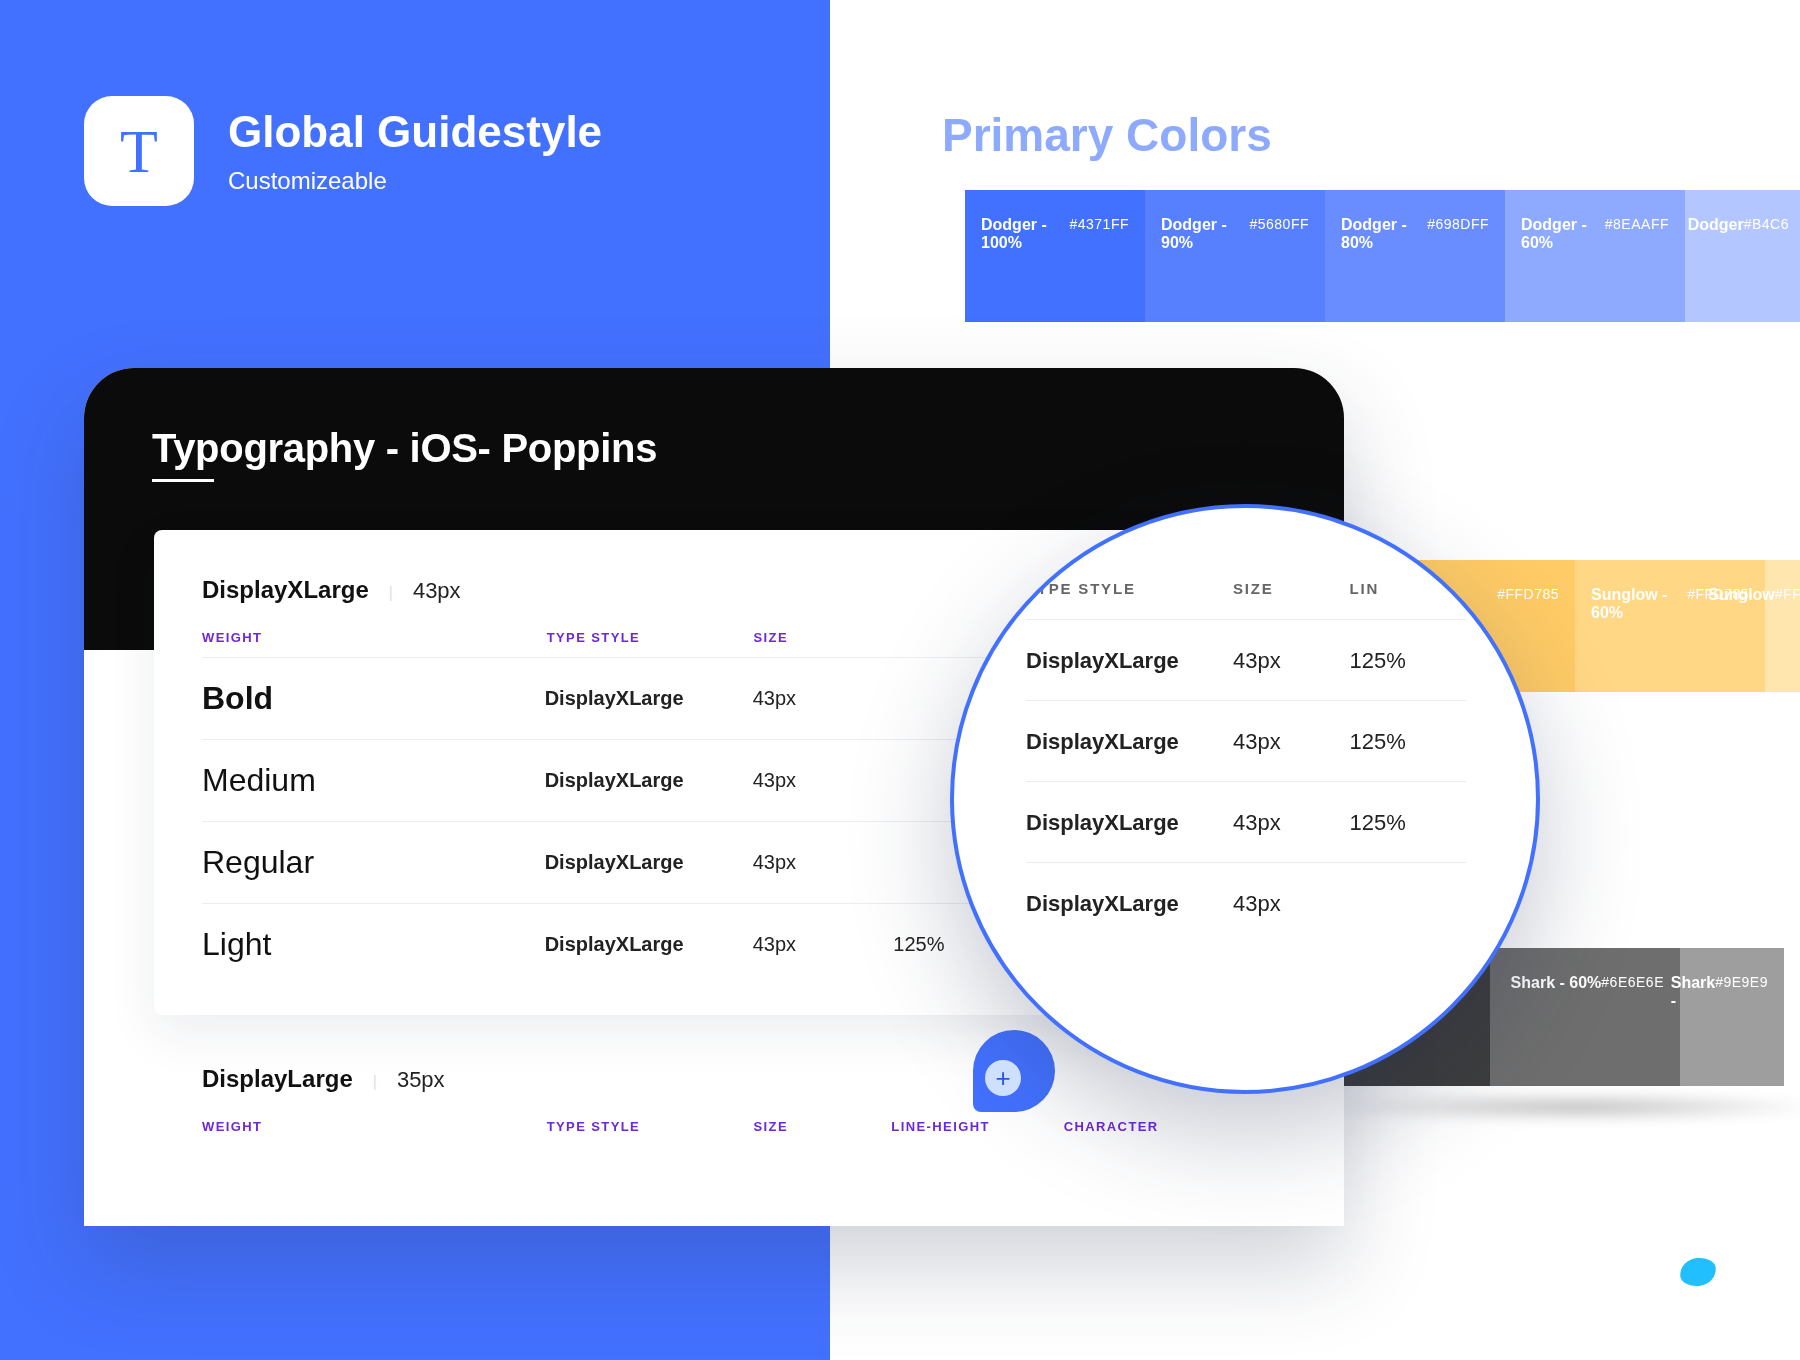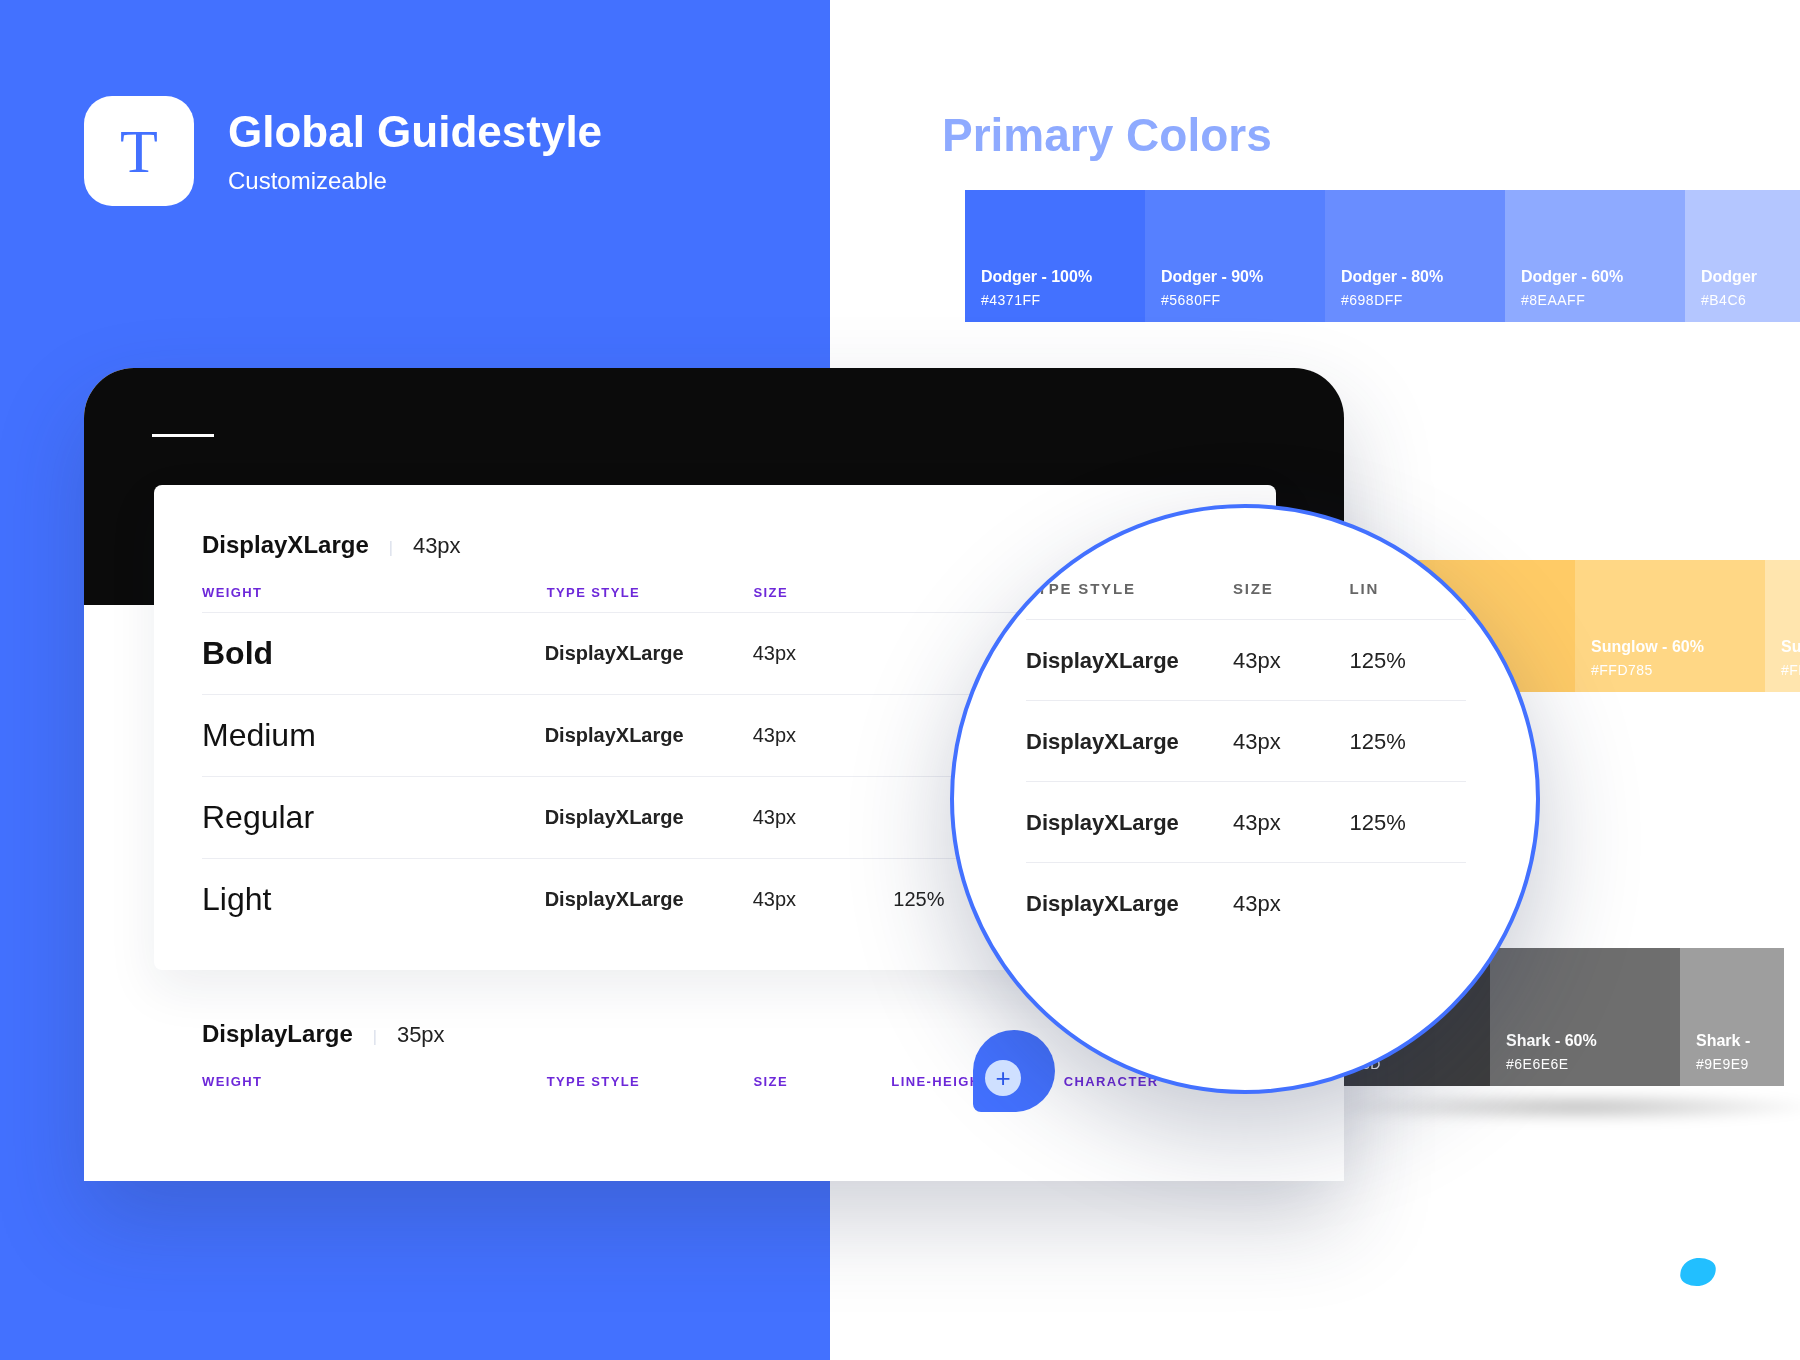--- a/index.html
+++ b/index.html
@@ -65,21 +65,21 @@
     left: 965px;
     top: 190px;
     display: flex;
     height: 132px;
   }
   .swatch {
     width: 180px;
     padding: 26px 16px 14px 16px;
     color: #fff;
     display: flex;
-    flex-direction: column;
+    flex-direction: row;
     justify-content: flex-end;
   }
   .swatch .sname { font-size: 16px; font-weight: 600; margin-bottom: 6px; }
   .swatch .shex { font-size: 14px; letter-spacing: 0.5px; }
 
   
   .secondary-title {
     position: absolute;
     left: 1253px;
     top: 472px;
@@ -326,20 +326,21 @@
   </div>
   <div class="swatch" style="background:#9E9E9E;width:104px">
     <div class="sname">Shark -</div>
     <div class="shex">#9E9E9</div>
   </div>
 </div>
 <div class="grey-shadow"></div>
 
 <div class="typo-card">
   <div class="black-header">
+    <h2>Typography - iOS- Poppins</h2>
     <div class="uline"></div>
   </div>
 
   <div class="typo-body">
     <div class="section-head">
       <span class="name">DisplayXLarge</span>
       <span class="div">|</span>
       <span class="meta">43px</span>
     </div>
     <div class="col-head">

